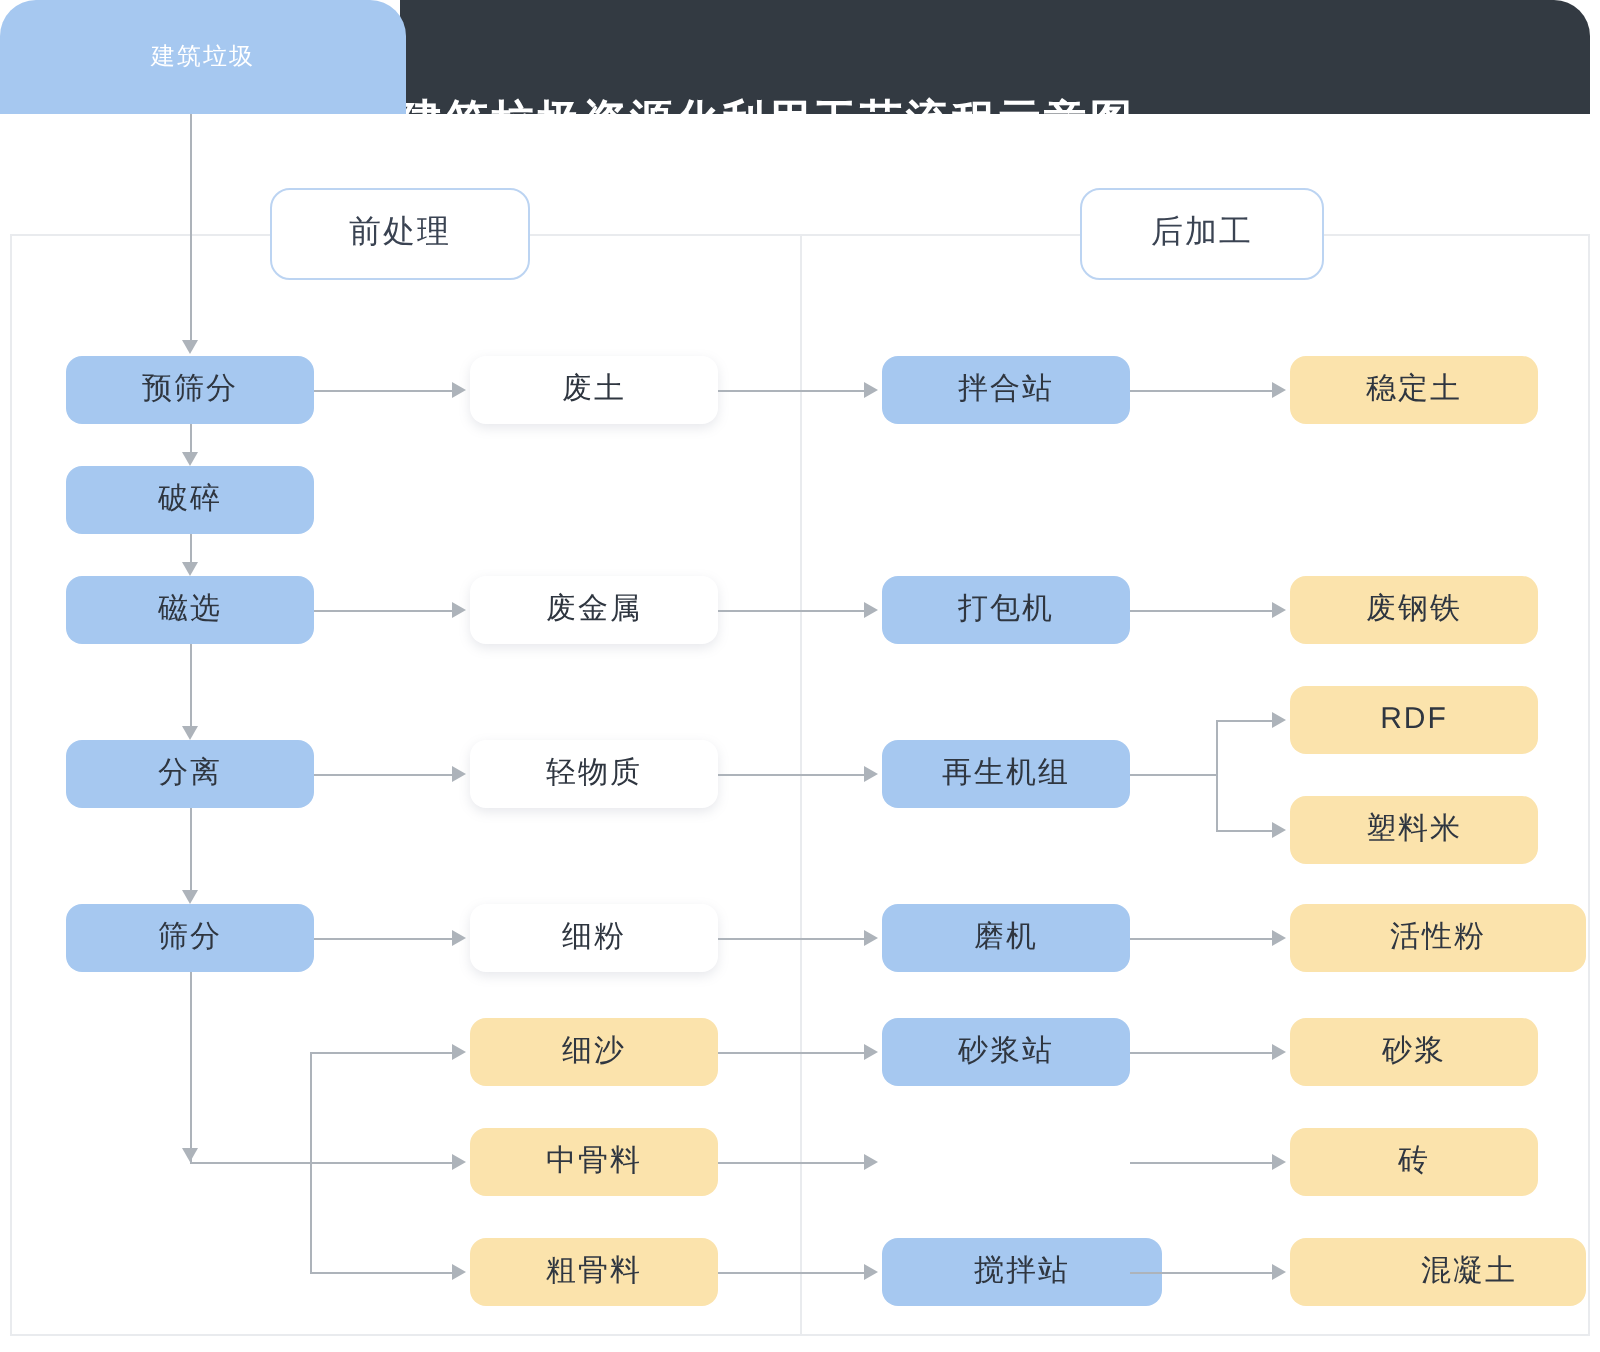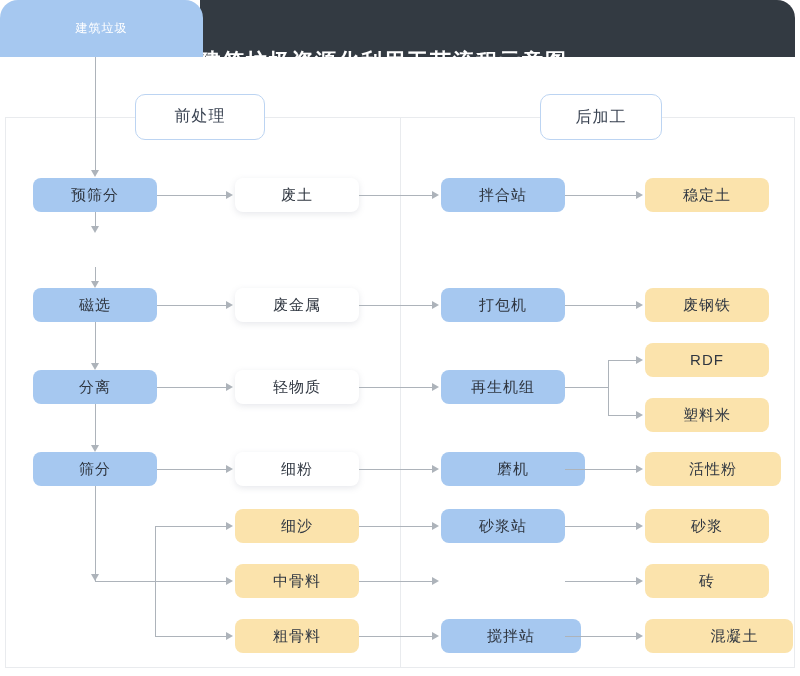--- a/index.html
+++ b/index.html
@@ -174,20 +174,21 @@
   <div class="panel-top-line"></div>
   <div class="panel-divider"></div>
 
   <div class="stage-chip chip-pre">前处理</div>
   <div class="stage-chip chip-post">后加工</div>
 
   <div class="vline" style="left:95px; top:57px; height:115px;"></div>
   <div class="arrow-d" style="left:91px; top:170px;"></div>
 
   <div class="node blue" style="left:33px; top:178px; width:124px;">预筛分</div>
+  <div class="node blue" style="left:33px; top:233px; width:124px;">破碎</div>
   <div class="node blue" style="left:33px; top:288px; width:124px;">磁选</div>
   <div class="node blue" style="left:33px; top:370px; width:124px;">分离</div>
   <div class="node blue" style="left:33px; top:452px; width:124px;">筛分</div>
 
   <div class="vline" style="left:95px; top:212px; height:15px;"></div>
   <div class="arrow-d" style="left:91px; top:226px;"></div>
 
   <div class="vline" style="left:95px; top:267px; height:15px;"></div>
   <div class="arrow-d" style="left:91px; top:281px;"></div>
 
@@ -224,21 +225,21 @@
 
   <div class="vline" style="left:155px; top:526px; height:111px;"></div>
   <div class="hline" style="left:155px; top:526px; width:72px;"></div>
   <div class="arrow-r" style="left:226px; top:522px;"></div>
   <div class="hline" style="left:155px; top:636px; width:72px;"></div>
   <div class="arrow-r" style="left:226px; top:632px;"></div>
 
   <div class="node blue" style="left:441px; top:288px; width:124px;">打包机</div>
   <div class="node blue" style="left:441px; top:178px; width:124px;">拌合站</div>
   <div class="node blue" style="left:441px; top:370px; width:124px;">再生机组</div>
-  <div class="node blue" style="left:441px; top:452px; width:144px;">磨机</div>
+  <div class="node blue" style="left:441px; top:452px; width:124px;">磨机</div>
   <div class="node blue" style="left:441px; top:509px; width:124px;">砂浆站</div>
   <div class="node blue" style="left:441px; top:619px; width:140px;">搅拌站</div>
 
   <div class="hline" style="left:359px; top:195px; width:74px;"></div>
   <div class="arrow-r" style="left:432px; top:191px;"></div>
 
   <div class="hline" style="left:359px; top:305px; width:74px;"></div>
   <div class="arrow-r" style="left:432px; top:301px;"></div>
 
   <div class="hline" style="left:359px; top:387px; width:74px;"></div>
@@ -253,21 +254,21 @@
   <div class="hline" style="left:359px; top:581px; width:74px;"></div>
   <div class="arrow-r" style="left:432px; top:577px;"></div>
 
   <div class="hline" style="left:359px; top:636px; width:74px;"></div>
   <div class="arrow-r" style="left:432px; top:632px;"></div>
 
   <div class="node yellow" style="left:645px; top:178px; width:124px;">稳定土</div>
   <div class="node yellow" style="left:645px; top:288px; width:124px;">废钢铁</div>
   <div class="node yellow" style="left:645px; top:343px; width:124px;">RDF</div>
   <div class="node yellow" style="left:645px; top:398px; width:124px;">塑料米</div>
-  <div class="node yellow" style="left:645px; top:452px; width:136px;">活性粉</div>
+  <div class="node yellow" style="left:645px; top:452px; width:148px;">活性粉</div>
   <div class="node yellow" style="left:645px; top:509px; width:124px;">砂浆</div>
   <div class="node yellow" style="left:645px; top:564px; width:124px;">砖</div>
   <div class="node yellow" style="left:645px; top:619px; width:148px;padding-left:31px;">混凝土</div>
 
   <div class="hline" style="left:565px; top:195px; width:72px;"></div>
   <div class="arrow-r" style="left:636px; top:191px;"></div>
 
   <div class="hline" style="left:565px; top:305px; width:72px;"></div>
   <div class="arrow-r" style="left:636px; top:301px;"></div>
 

